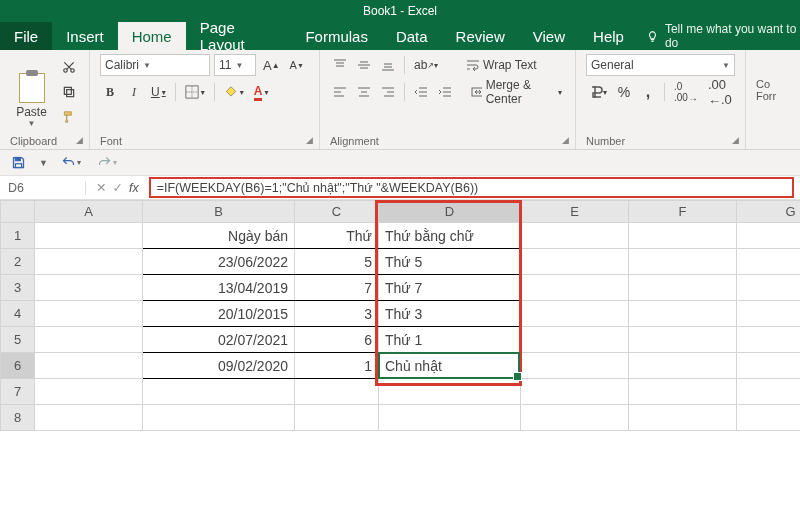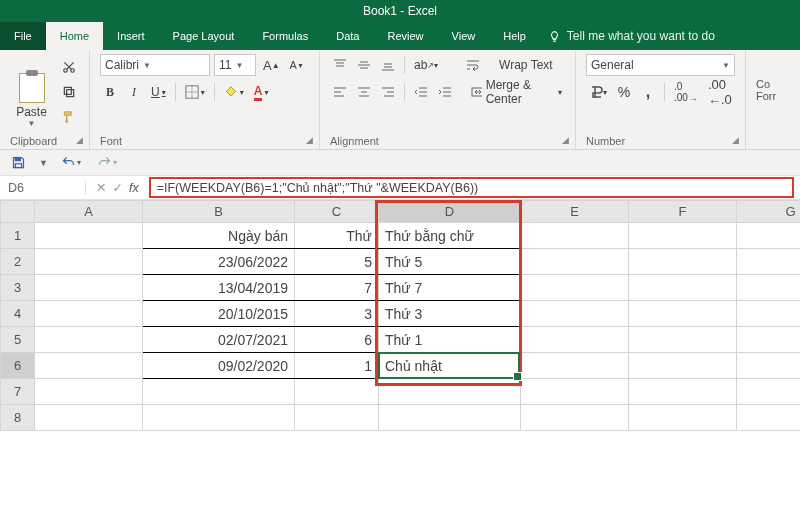--- a/index.html
+++ b/index.html
@@ -1,19 +1,19 @@
 <!DOCTYPE html>
 <html><head>
 <meta charset="utf-8">
 <style>
 *{box-sizing:border-box;margin:0;padding:0;font-family:"Segoe UI",Arial,sans-serif}
 body{background:#fff;width:800px;height:518px;overflow:hidden;font-size:12px;color:#444}
 .titlebar{background:#0b6a3e;height:22px;color:#fff;text-align:center;line-height:22px;font-size:12px}
 .menubar{background:#0b6a3e;height:28px;display:flex;align-items:stretch}
-.menutab{padding:0 14px;display:flex;align-items:center;color:#fff;font-size:11px;cursor:pointer}
+.menutab{padding:0 14px;display:flex;align-items:center;color:#fff;font-size:15px;cursor:pointer}
 .menutab.active{background:#f3f2f1;color:#0b6a3e}
 .menutab.file{background:#094f2e}
 .tellme{margin-left:8px;display:flex;align-items:center;gap:6px;color:#e6f4ec;font-size:12px}
 .ribbon{background:#f3f2f1;border-bottom:1px solid #d4d4d4;height:100px;display:flex}
 .group{border-right:1px solid #d9d9d9;padding:4px 10px 2px;display:flex;flex-direction:column;justify-content:space-between}
 .group-label{font-size:11px;color:#676767;padding:3px 0 0;position:relative}
 .dlaunch{position:absolute;right:-4px;bottom:2px;font-size:9px;color:#888}
 .row{display:flex;align-items:center;gap:4px}
 .btn{display:inline-flex;align-items:center;justify-content:center;min-width:20px;height:22px;padding:0 3px;border-radius:2px;cursor:pointer}
 .sep{width:1px;height:18px;background:#d0d0d0;margin:0 2px}
@@ -46,22 +46,22 @@
 .selcell:after{content:"";position:absolute;right:-4px;bottom:-4px;width:7px;height:7px;background:#217346;border:1px solid #fff}
 svg{display:block}
 </style>
 </head>
 <body>
 
 <div class="titlebar">Book1 - Excel</div>
 
 <div class="menubar">
   <div class="menutab file">File</div>
+  <div class="menutab">Insert</div>
   <div class="menutab active">Home</div>
-  <div class="menutab">Insert</div>
   <div class="menutab">Page Layout</div>
   <div class="menutab">Formulas</div>
   <div class="menutab">Data</div>
   <div class="menutab">Review</div>
   <div class="menutab">View</div>
   <div class="menutab">Help</div>
   <div class="tellme">
     <span>
       <svg width="13" height="13" viewBox="0 0 24 24" fill="none" stroke="#e6f4ec" stroke-width="2">
           <path d="M9 18h6M10 21h4M12 3a6 6 0 00-4 10c1 1 1 2 1 3h6c0-1 0-2 1-3a6 6 0 00-4-10z"></path>
@@ -162,21 +162,21 @@
             <svg width="14" height="14" stroke="#666" fill="none">
               <path d="M3 6h8M3 9h8M1 12h12"></path>
             </svg>
           </span>
         <span class="sep"></span>
         <span class="btn">
             <span style="">ab</span>
             <span style="font-size:8px">↗▾</span>
           </span>
         <span style="width:14px"></span>
-        <span class="btn" style="gap:19px">
+        <span class="btn" style="gap:3px">
             <svg width="14" height="14" stroke="#666" fill="none">
               <path d="M1 3h12M1 7h9a2 2 0 010 4H7m0 0l2-2m-2 2l2 2M1 11h3"></path>
             </svg>
             <span>Wrap Text</span>
           </span>
       </div>
       <div class="row">
         <span class="btn">
             <svg width="14" height="14" stroke="#666" fill="none">
               <path d="M1 3h12M1 7h7M1 11h10"></path>

